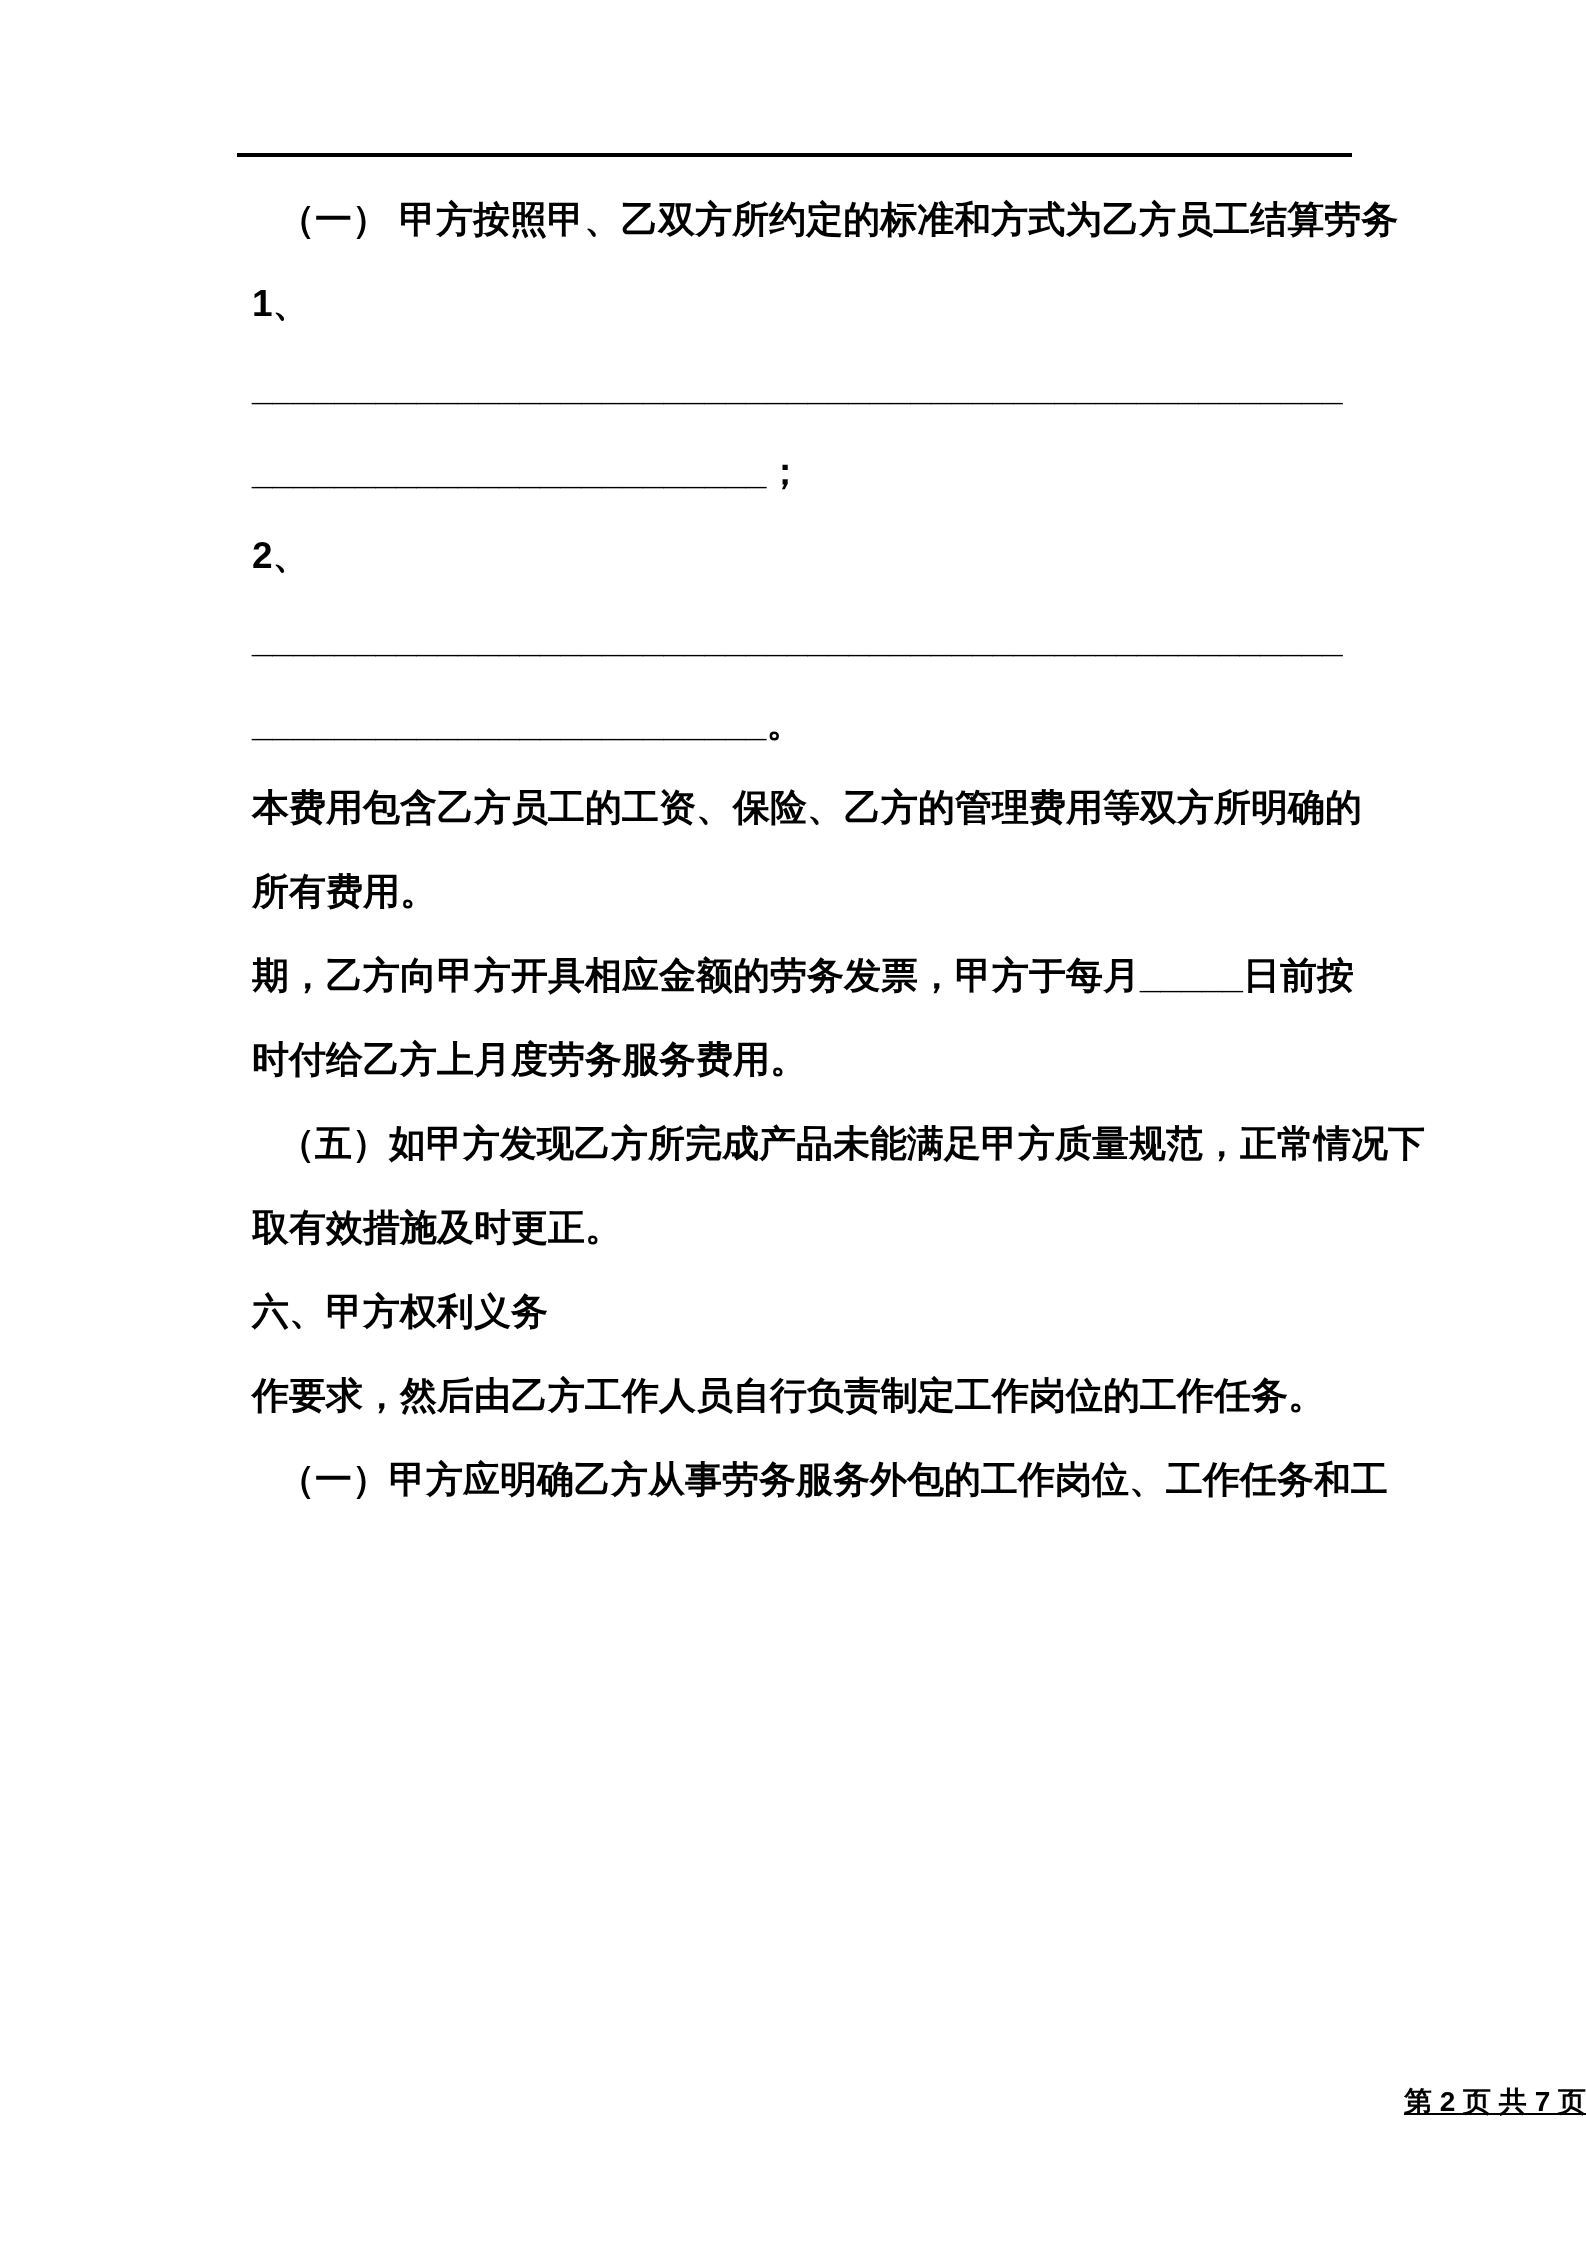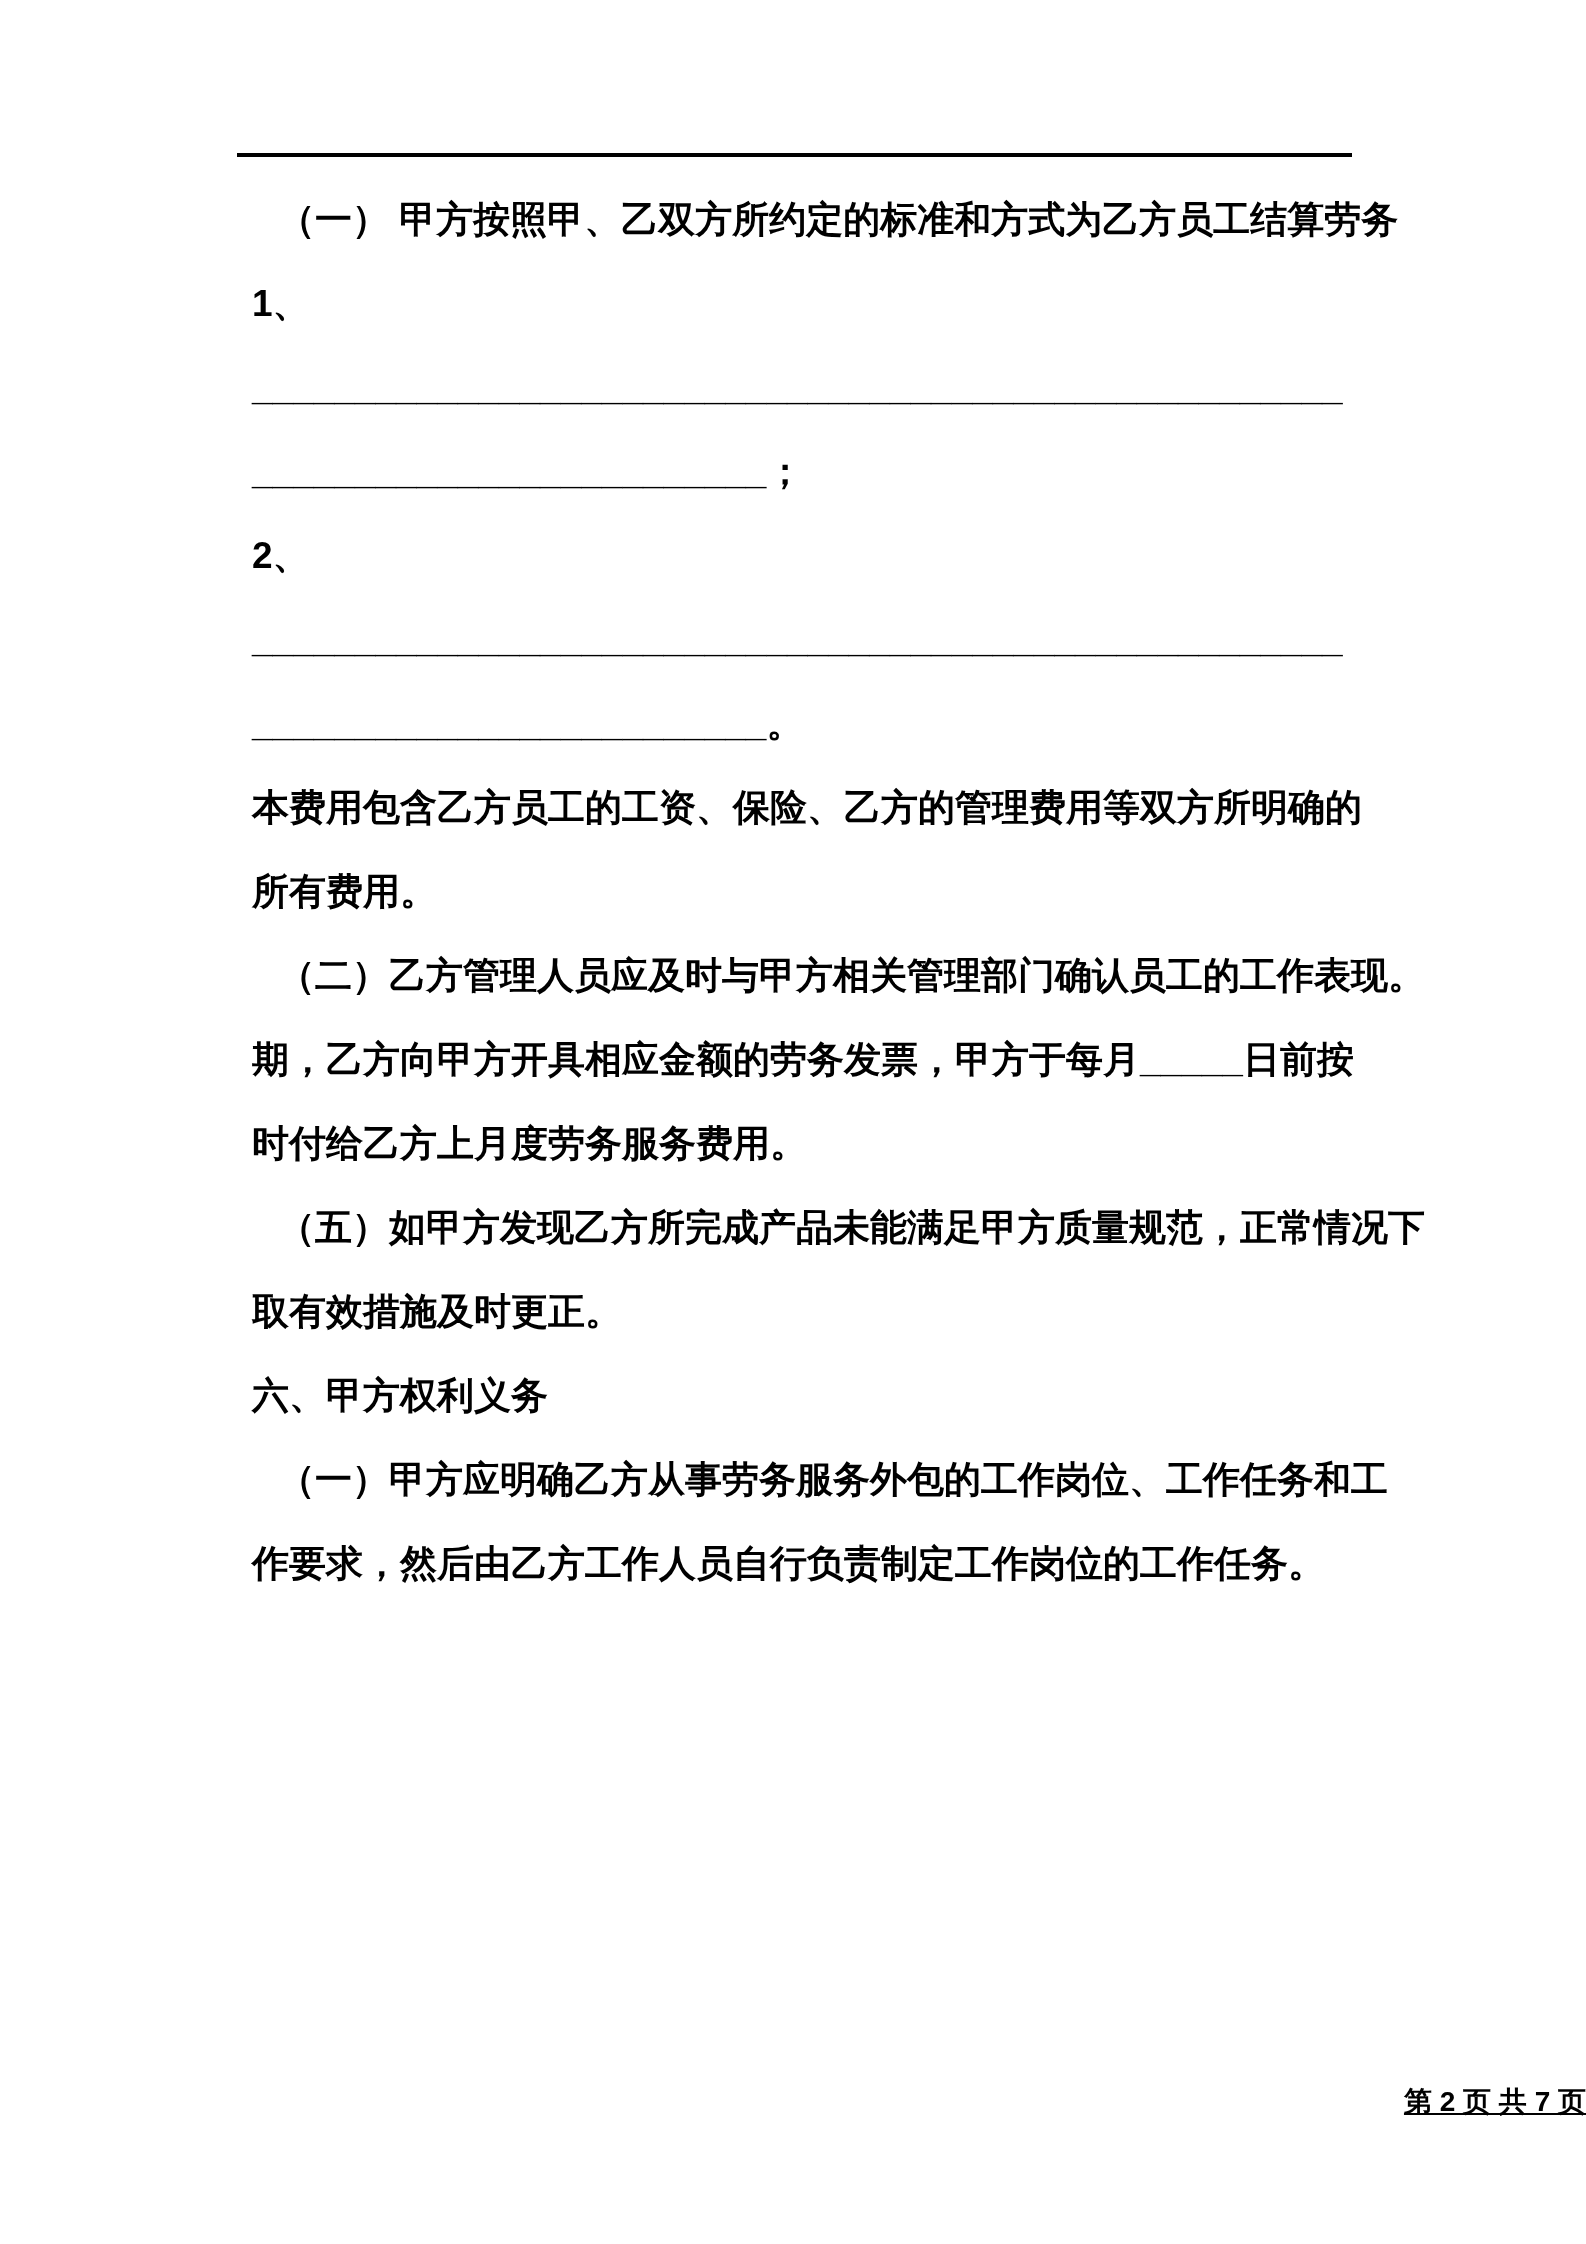--- a/index.html
+++ b/index.html
@@ -61,23 +61,22 @@
   <div class="doc-body">
       <div class="line indent">（一） 甲方按照甲、乙双方所约定的标准和方式为乙方员工结算劳务</div>
       <div class="line">1、</div>
       <div class="line">_____________________________________________________</div>
       <div class="line">_________________________；</div>
       <div class="line">2、</div>
       <div class="line">_____________________________________________________</div>
       <div class="line">_________________________。</div>
       <div class="line">本费用包含乙方员工的工资、保险、乙方的管理费用等双方所明确的</div>
       <div class="line">所有费用。</div>
-      <div class="line indent">（二）乙方管理人员应及时与甲方相关管理部门确认员工的工作表现。</div>
       <div class="line">期，乙方向甲方开具相应金额的劳务发票，甲方于每月_____日前按</div>
       <div class="line">时付给乙方上月度劳务服务费用。</div>
       <div class="line indent">（五）如甲方发现乙方所完成产品未能满足甲方质量规范，正常情况下</div>
       <div class="line">取有效措施及时更正。</div>
       <div class="line">六、甲方权利义务</div>
+      <div class="line">作要求，然后由乙方工作人员自行负责制定工作岗位的工作任务。</div>
       <div class="line indent">（一）甲方应明确乙方从事劳务服务外包的工作岗位、工作任务和工</div>
-      <div class="line">作要求，然后由乙方工作人员自行负责制定工作岗位的工作任务。</div>
     </div>
   <div class="page-footer">第 2 页 共 7 页</div>
 </div>
 
 </body></html>

